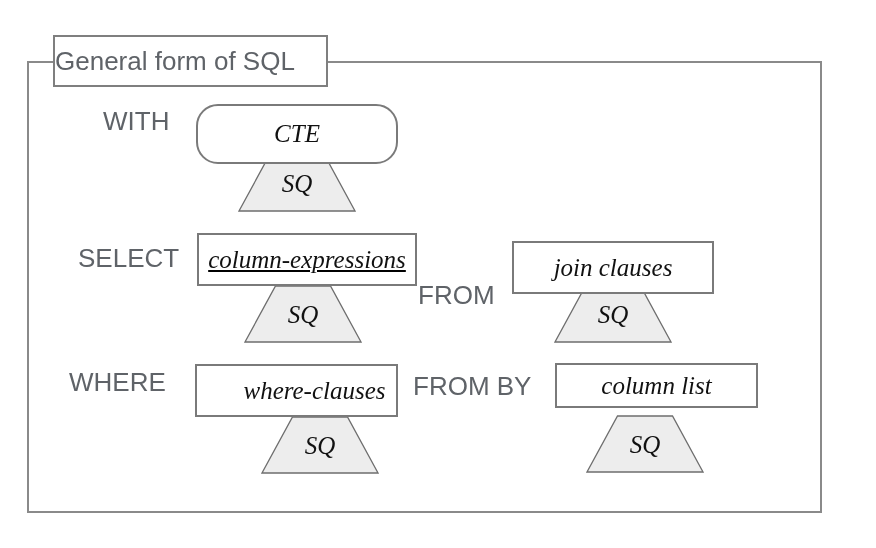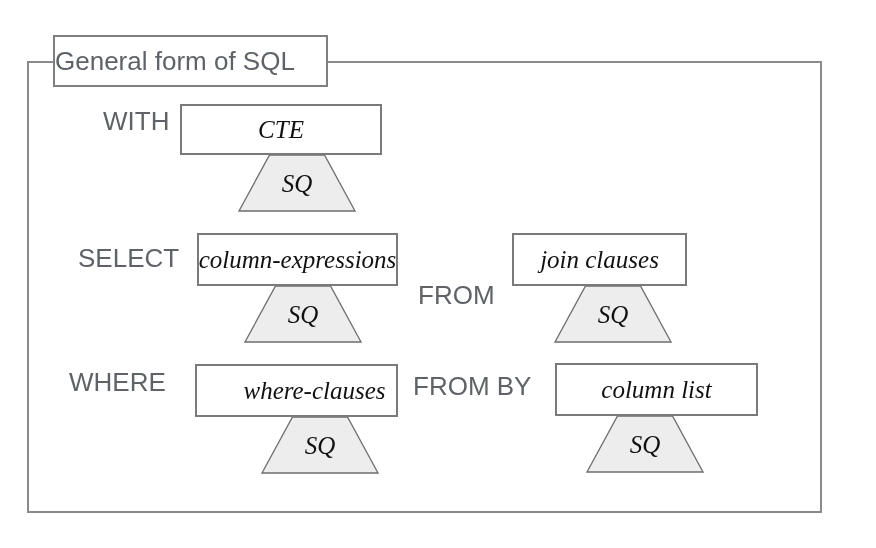--- a/index.html
+++ b/index.html
@@ -93,43 +93,43 @@
 
 <div class="stage">
 
   <div class="outer-box"></div>
 
   <div class="title-box">
     <span class="title-text">General form of SQL</span>
   </div>
 
   <div class="keyword" style="left:103px; top:107px;">WITH</div>
-  <div class="operand-box" style="left:180px; top:104px; width:202px; height:51px;">
+  <div class="operand-box" style="left:196px; top:104px; width:202px; height:60px;border-radius:22px;">
     <span class="operand-text">CTE</span>
   </div>
   <div class="trapezoid" style="left:238px; top:154px;">
     <svg width="118" height="58" viewBox="0 0 118 58">
       <polygon points="31.5,1 86.5,1 117,57 1,57" fill="#ededed" stroke="#6e6e6e" stroke-width="1.3"></polygon>
     </svg>
     <span class="sq-label">SQ</span>
   </div>
 
   <div class="keyword" style="left:78px; top:244px;">SELECT</div>
-  <div class="operand-box" style="left:197px; top:233px; width:201px; height:53px;">
+  <div class="operand-box" style="left:197px; top:233px; width:220px; height:53px;text-decoration:underline;">
     <span class="operand-text">column-expressions</span>
   </div>
   <div class="trapezoid" style="left:244px; top:285px;">
     <svg width="118" height="58" viewBox="0 0 118 58">
       <polygon points="31.5,1 86.5,1 117,57 1,57" fill="#ededed" stroke="#6e6e6e" stroke-width="1.3"></polygon>
     </svg>
     <span class="sq-label">SQ</span>
   </div>
 
   <div class="keyword" style="left:418px; top:249px;margin-top:32px;">FROM</div>
-  <div class="operand-box" style="left:512px; top:233px; width:175px; height:53px;text-align:right;">
+  <div class="operand-box" style="left:512px; top:241px; width:202px; height:53px;text-align:right;">
     <span class="operand-text">join clauses</span>
   </div>
   <div class="trapezoid" style="left:554px; top:285px;">
     <svg width="118" height="58" viewBox="0 0 118 58">
       <polygon points="31.5,1 86.5,1 117,57 1,57" fill="#ededed" stroke="#6e6e6e" stroke-width="1.3"></polygon>
     </svg>
     <span class="sq-label">SQ</span>
   </div>
 
   <div class="keyword" style="left:69px; top:368px;">WHERE</div>
@@ -137,21 +137,21 @@
     <span class="operand-text">where-clauses</span>
   </div>
   <div class="trapezoid" style="left:261px; top:416px;">
     <svg width="118" height="58" viewBox="0 0 118 58">
       <polygon points="31.5,1 86.5,1 117,57 1,57" fill="#ededed" stroke="#6e6e6e" stroke-width="1.3"></polygon>
     </svg>
     <span class="sq-label">SQ</span>
   </div>
 
   <div class="keyword" style="left:413px; top:372px;">FROM BY</div>
-  <div class="operand-box" style="left:555px; top:363px; width:203px; height:53px;">
+  <div class="operand-box" style="left:555px; top:363px; width:203px; height:45px;">
     <span class="operand-text">column list</span>
   </div>
   <div class="trapezoid" style="left:586px; top:415px;">
     <svg width="118" height="58" viewBox="0 0 118 58">
       <polygon points="31.5,1 86.5,1 117,57 1,57" fill="#ededed" stroke="#6e6e6e" stroke-width="1.3"></polygon>
     </svg>
     <span class="sq-label">SQ</span>
   </div>
 
 </div>

